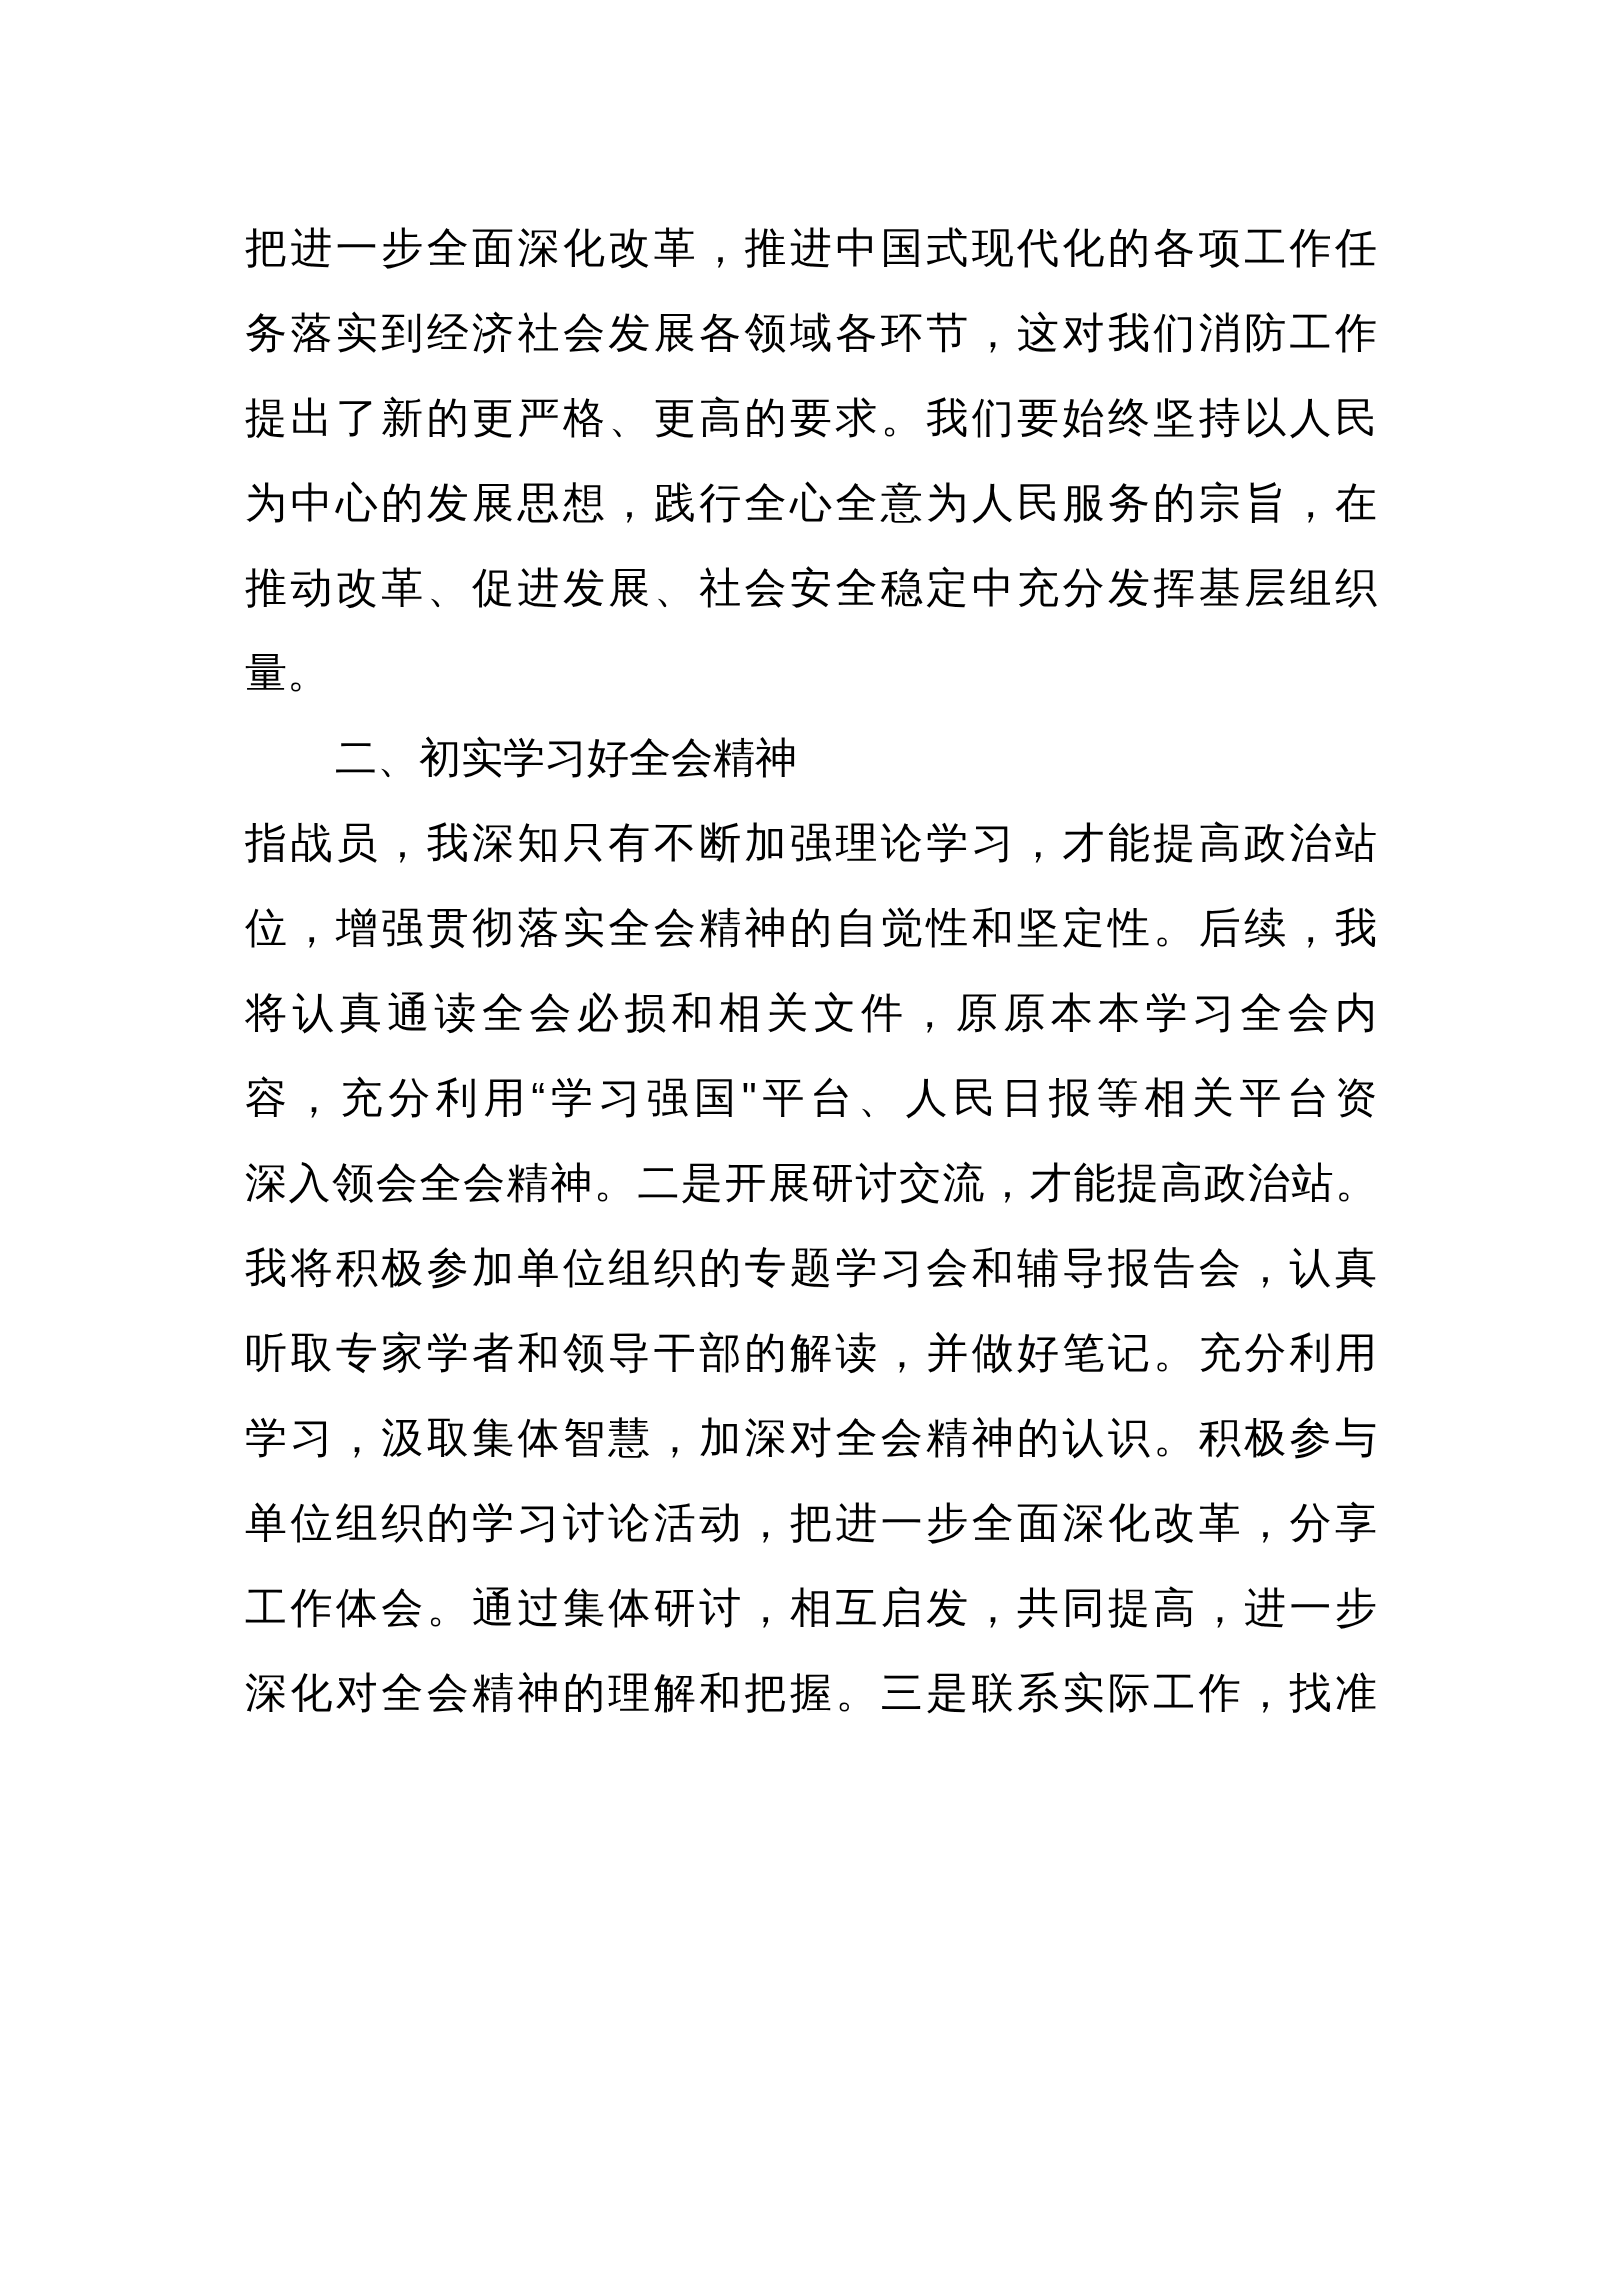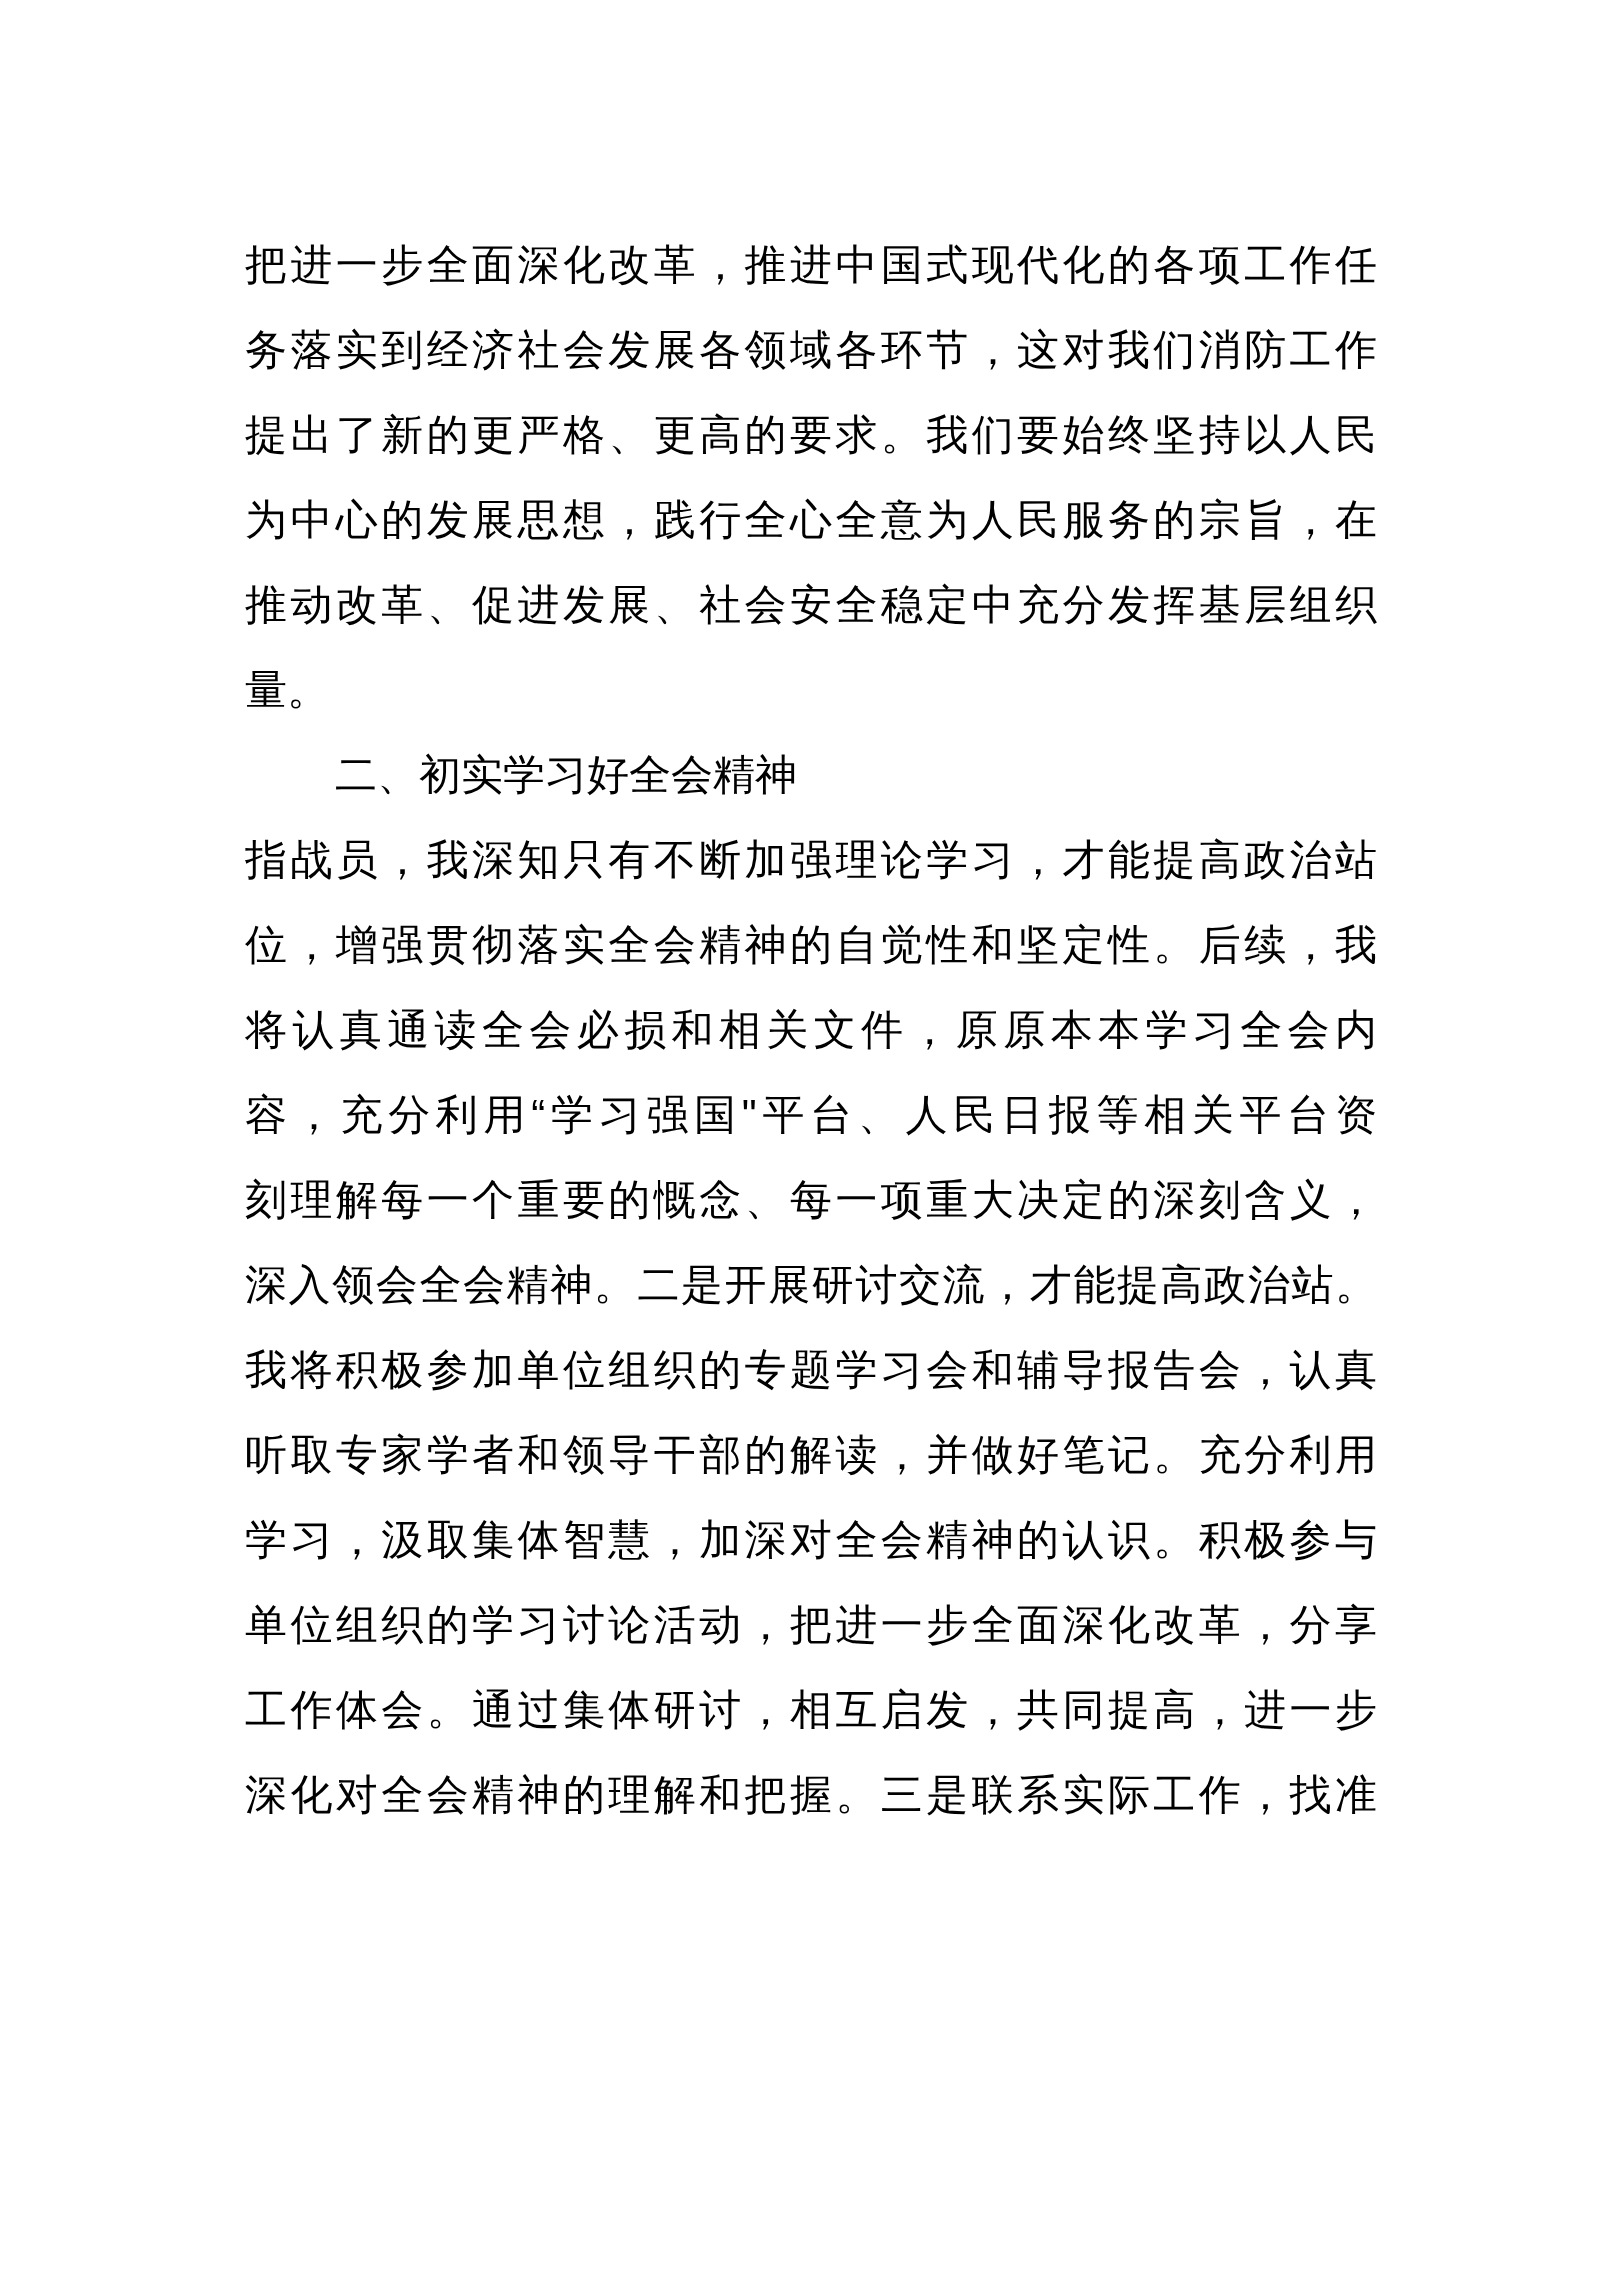--- a/index.html
+++ b/index.html
@@ -11,21 +11,21 @@
     position: relative;
     width: 1621px;
     height: 2293px;
     background: #ffffff;
     overflow: hidden;
     font-family: "Liberation Sans", "DejaVu Sans", sans-serif;
   }
   .body-text {
     position: absolute;
     left: 245px;
-    top: 222px;
+    top: 205px;
     width: 1132px;
     color: #000000;
   }
   .line {
     font-size: 42px;
     line-height: 85px;
     height: 85px;
     white-space: nowrap;
     color: #000000;
     text-align: left;
@@ -52,21 +52,20 @@
       <div class="line fill">务落实到经济社会发展各领域各环节，这对我们消防工作</div>
       <div class="line fill">提出了新的更严格、更高的要求。我们要始终坚持以人民</div>
       <div class="line fill">为中心的发展思想，践行全心全意为人民服务的宗旨，在</div>
       <div class="line fill">推动改革、促进发展、社会安全稳定中充分发挥基层组织</div>
       <div class="line">量。</div>
       <div class="line indent">二、初实学习好全会精神</div>
       <div class="line fill">指战员，我深知只有不断加强理论学习，才能提高政治站</div>
       <div class="line fill">位，增强贯彻落实全会精神的自觉性和坚定性。后续，我</div>
       <div class="line fill">将认真通读全会必损和相关文件，原原本本学习全会内</div>
       <div class="line fill">容，充分利用“学习强国"平台、人民日报等相关平台资</div>
-      <div class="line fill">刻理解每一个重要的慨念、每一项重大决定的深刻含义，</div>
       <div class="line fill">深入领会全会精神。二是开展研讨交流，才能提高政治站。</div>
       <div class="line fill">我将积极参加单位组织的专题学习会和辅导报告会，认真</div>
       <div class="line fill">听取专家学者和领导干部的解读，并做好笔记。充分利用</div>
       <div class="line fill">学习，汲取集体智慧，加深对全会精神的认识。积极参与</div>
       <div class="line fill">单位组织的学习讨论活动，把进一步全面深化改革，分享</div>
       <div class="line fill">工作体会。通过集体研讨，相互启发，共同提高，进一步</div>
       <div class="line fill">深化对全会精神的理解和把握。三是联系实际工作，找准</div>
     </div>
 </div>
 

